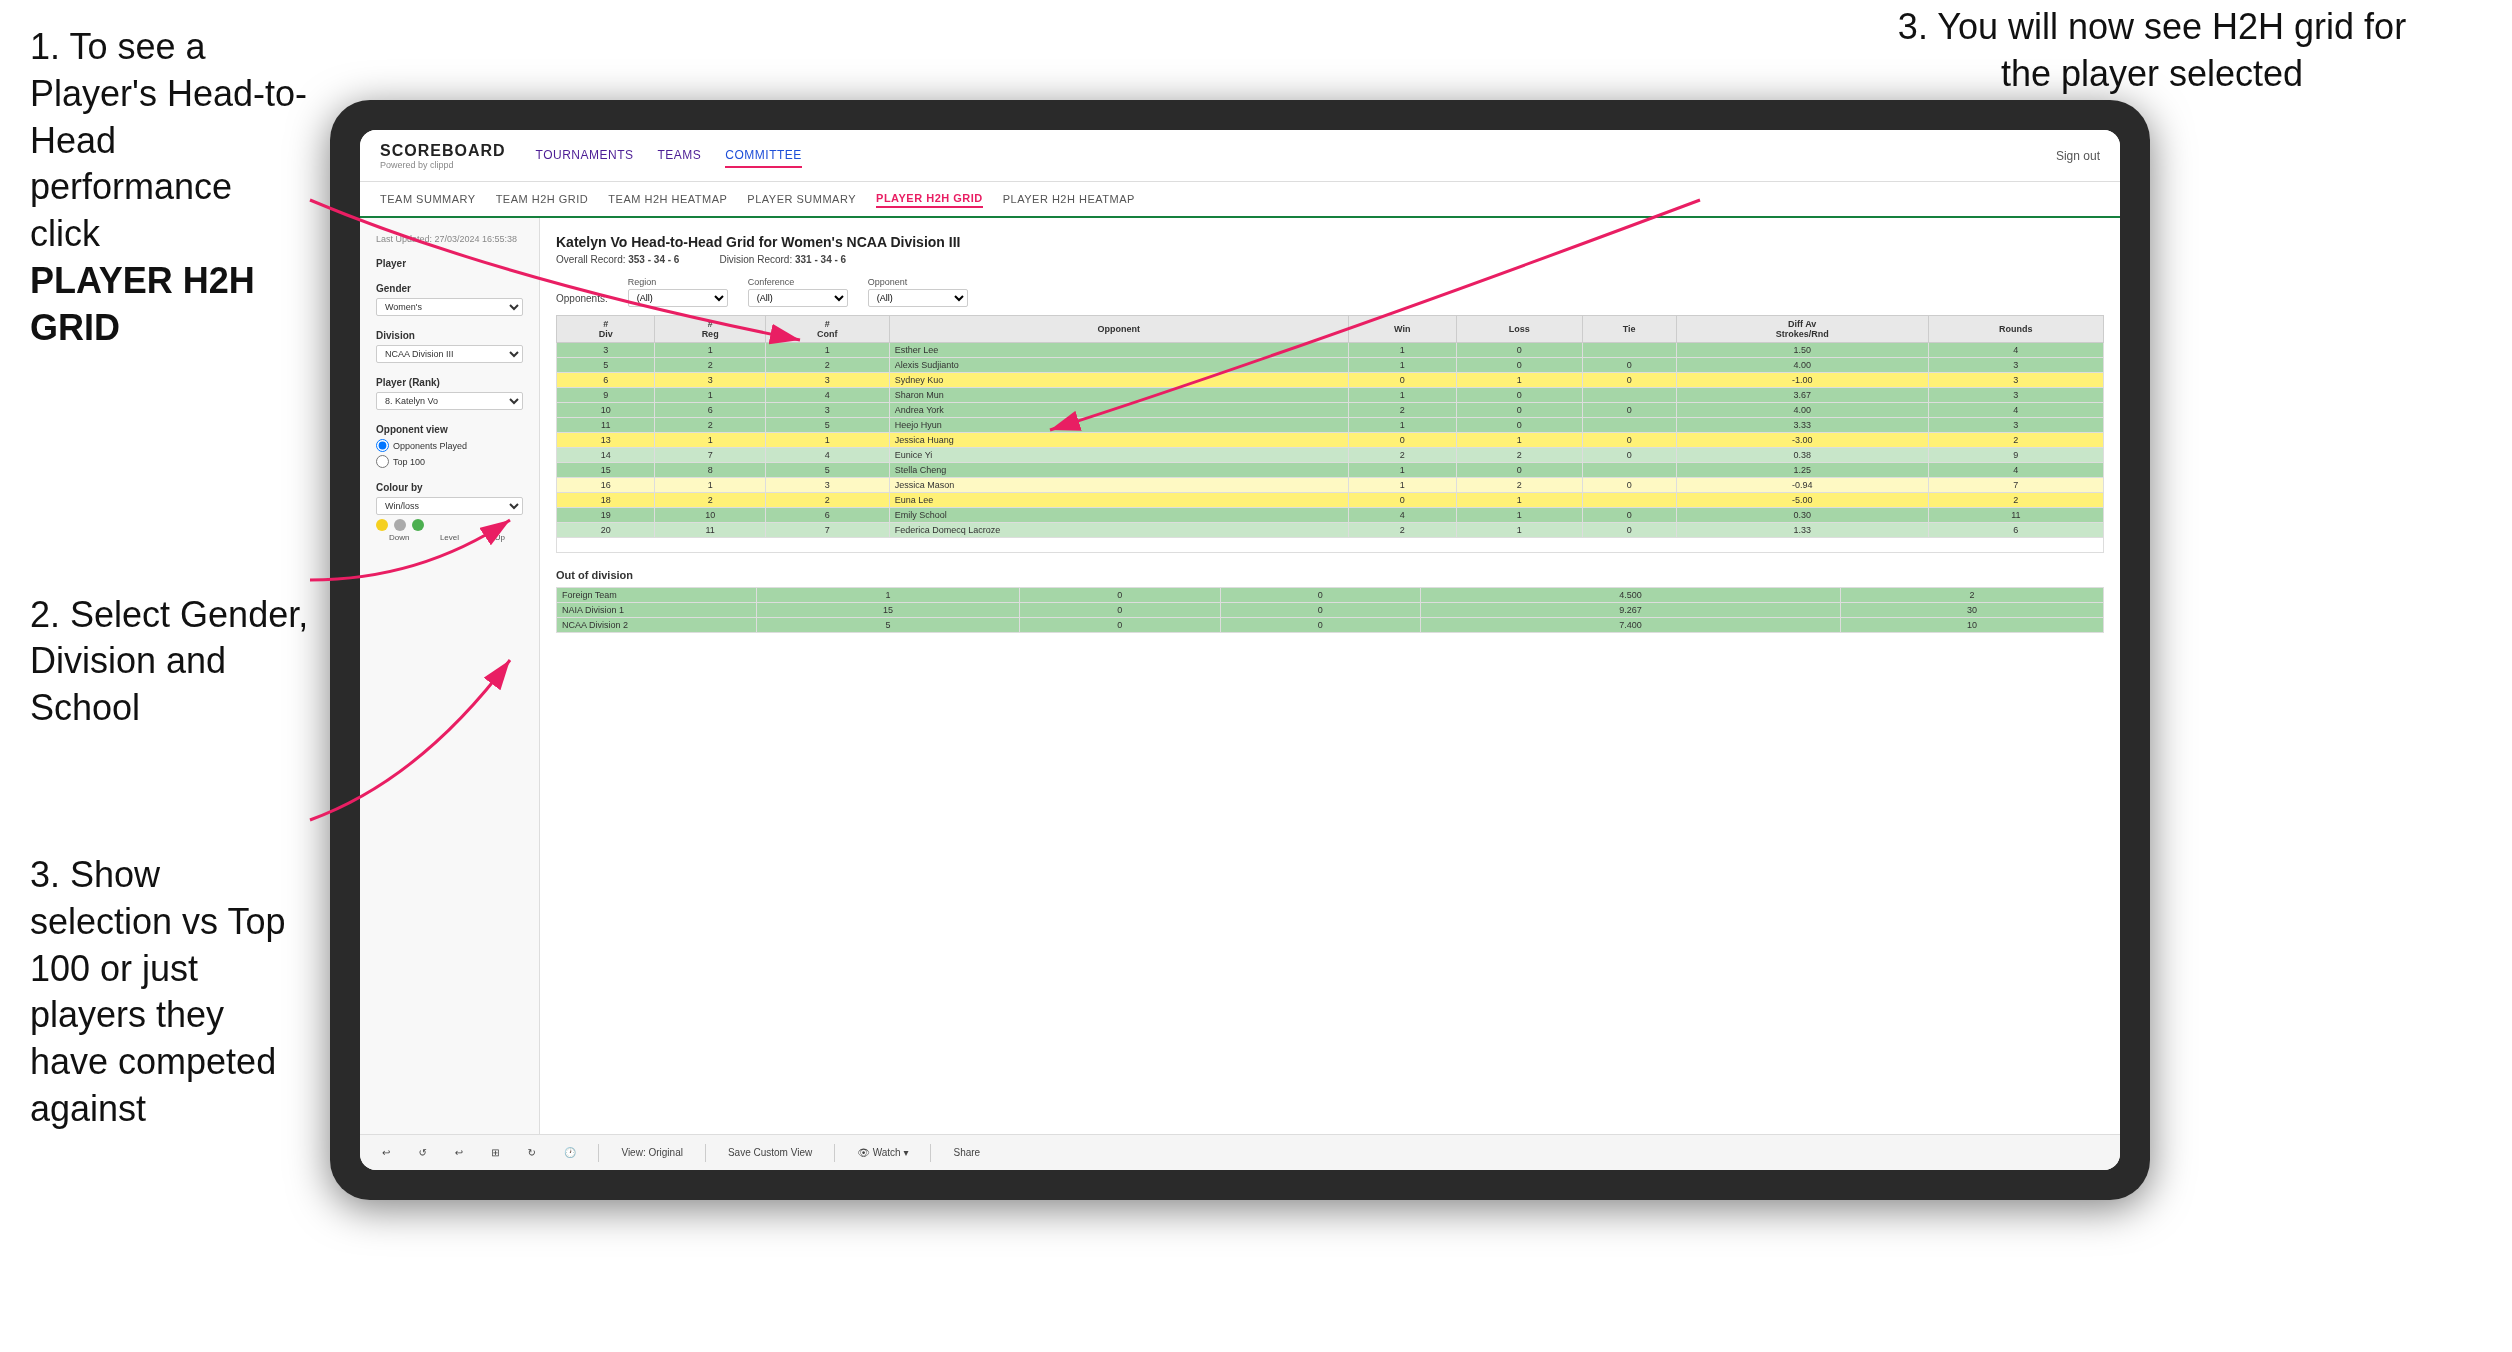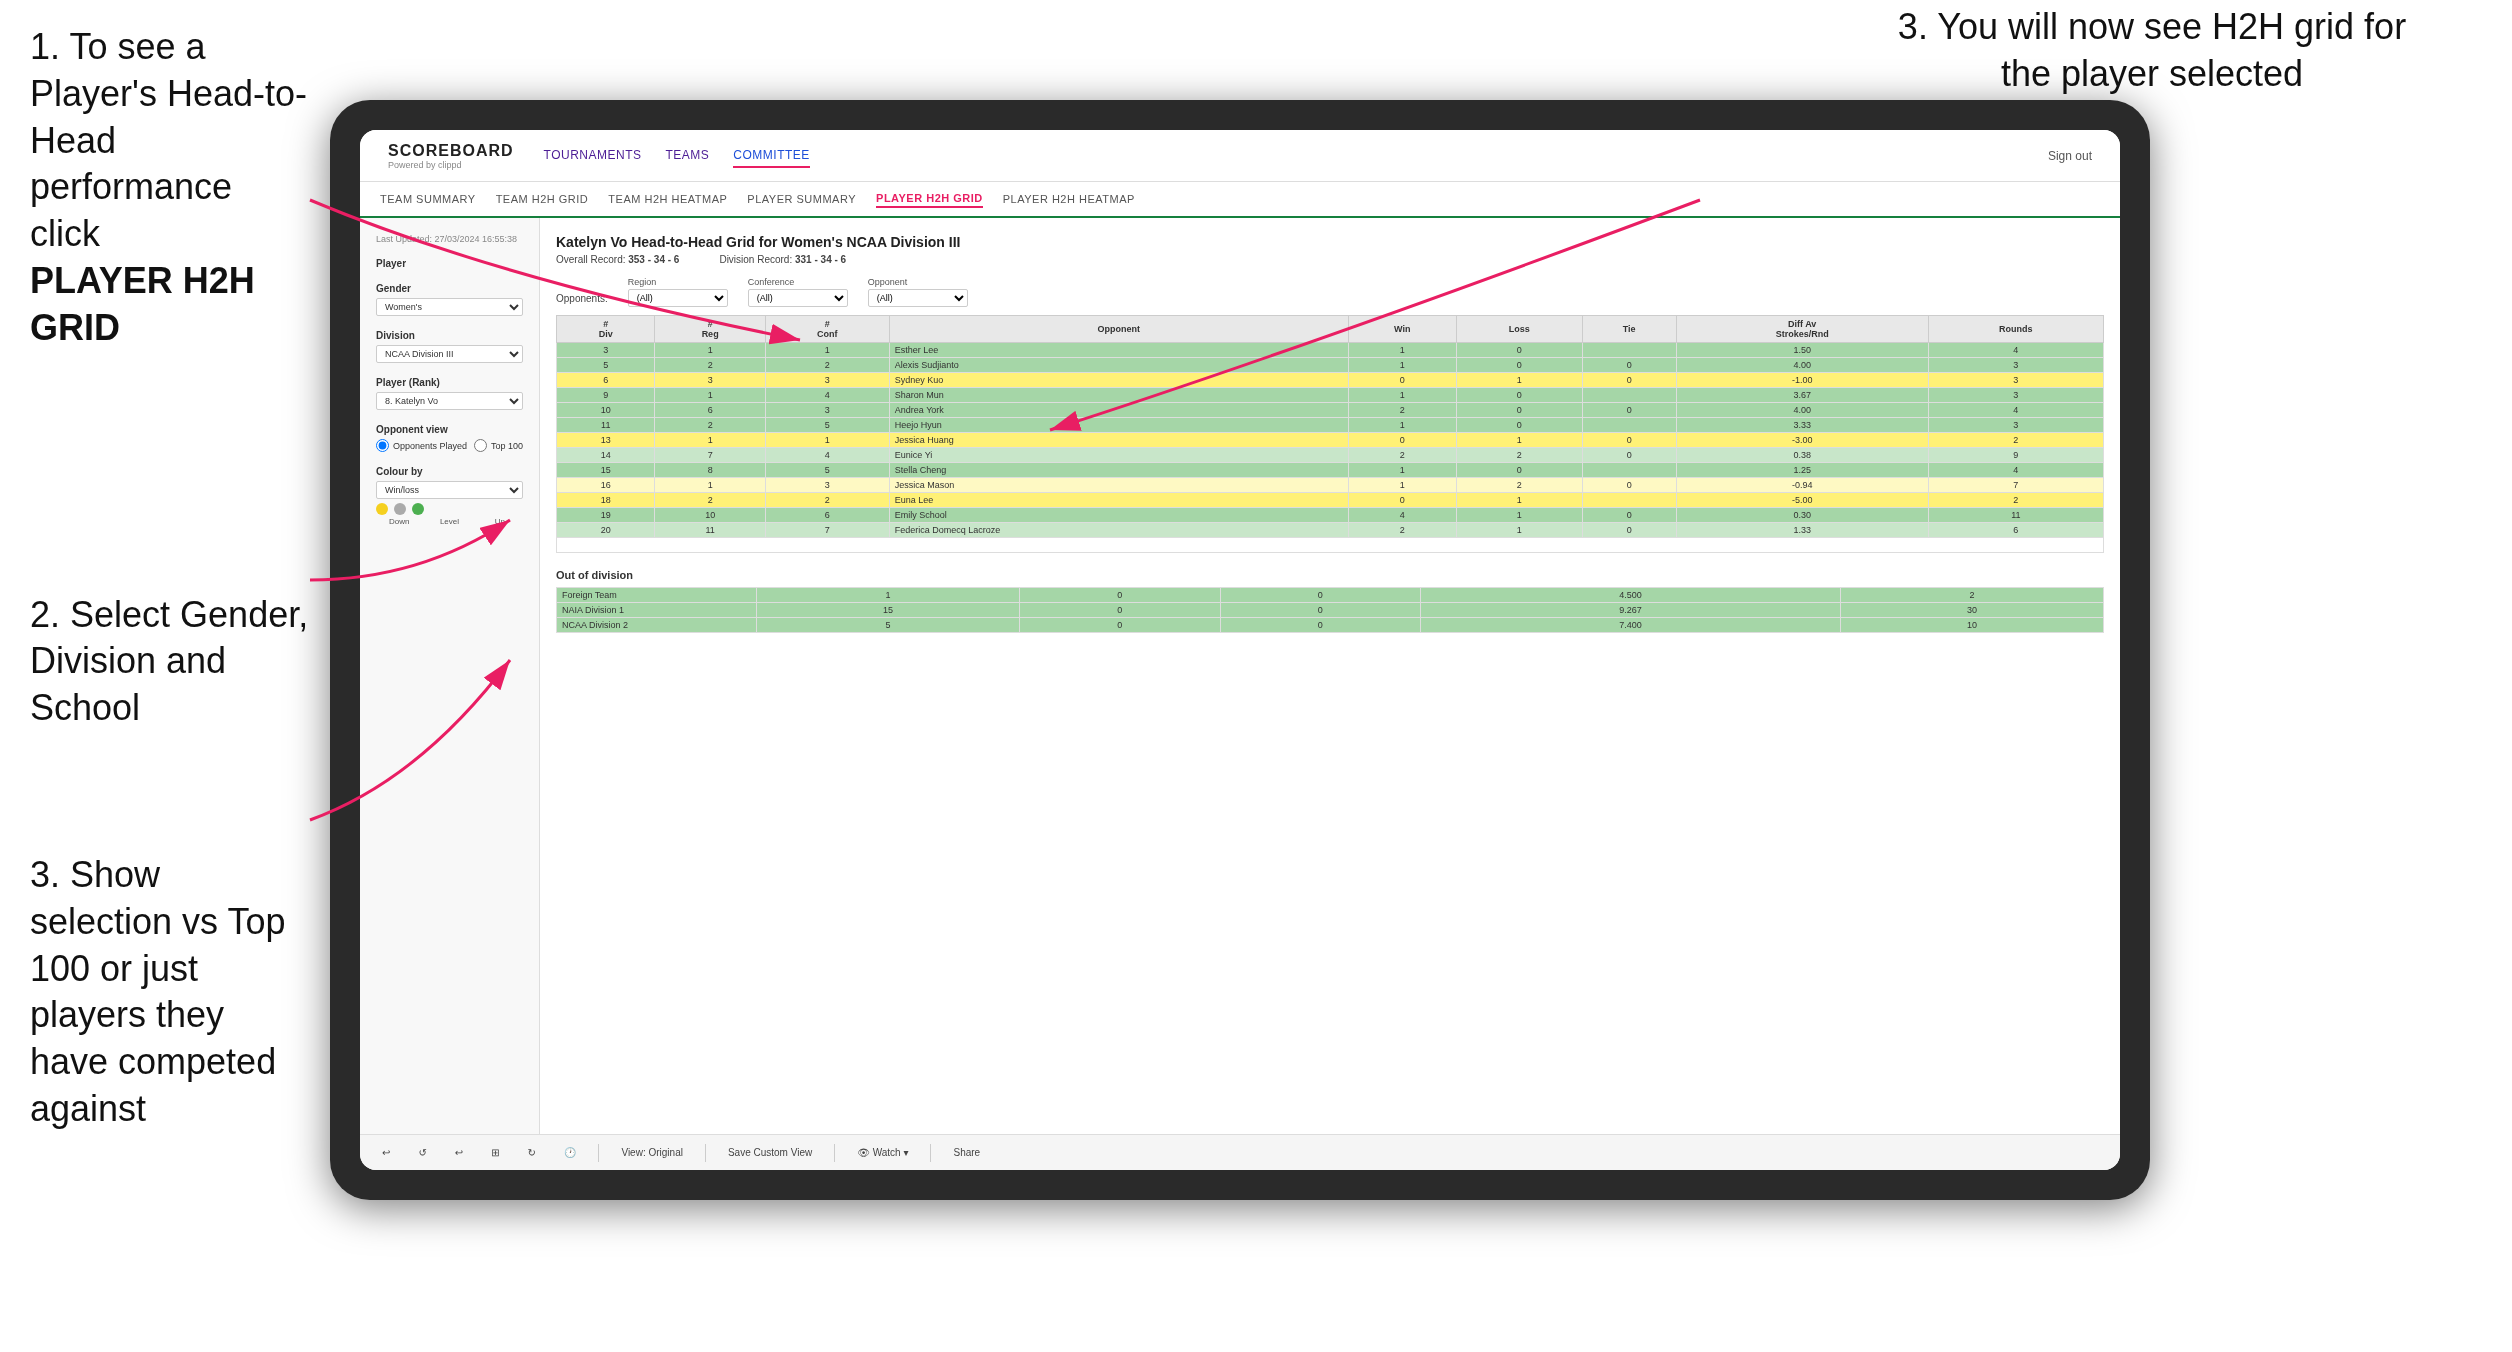--- a/index.html
+++ b/index.html
@@ -65,21 +65,21 @@
       border-radius: 16px;
       overflow: hidden;
       display: flex;
       flex-direction: column;
     }
 
     
     .nav-bar {
       background: #fff;
       border-bottom: 1px solid #ddd;
-      padding: 0 28px;
+      padding: 0 20px;
       display: flex;
       align-items: center;
       height: 52px;
       flex-shrink: 0;
     }
     .logo-area {
       display: flex;
       flex-direction: column;
       margin-right: 30px;
     }
@@ -175,25 +175,24 @@
       width: 100%;
       font-size: 9px;
       padding: 2px 4px;
       border: 1px solid #ccc;
       background: #fff;
       border-radius: 2px;
       color: #333;
     }
     .sidebar-radio {
       display: flex;
-      flex-direction: row;
+      flex-direction: column;
       gap: 3px;
       font-size: 9px;
       color: #333;
-      justify-content: space-between;
     }
     .radio-item {
       display: flex;
       align-items: center;
       gap: 4px;
     }
     .colour-legend {
       margin-top: 10px;
     }
     .colour-dots {

